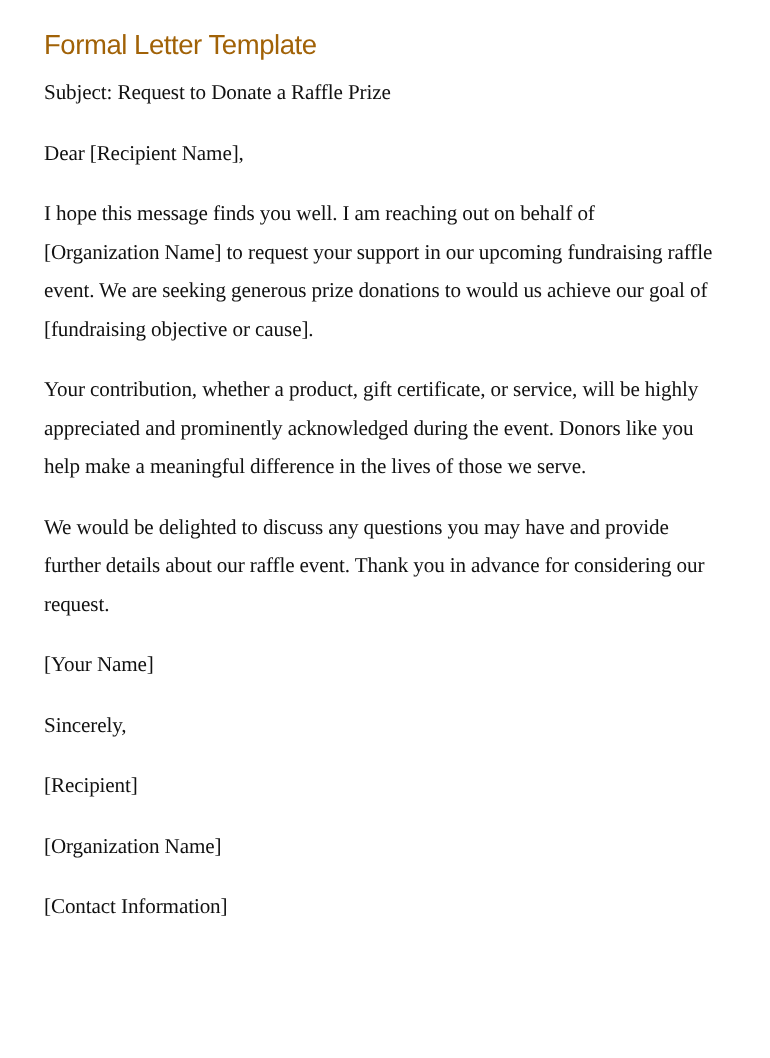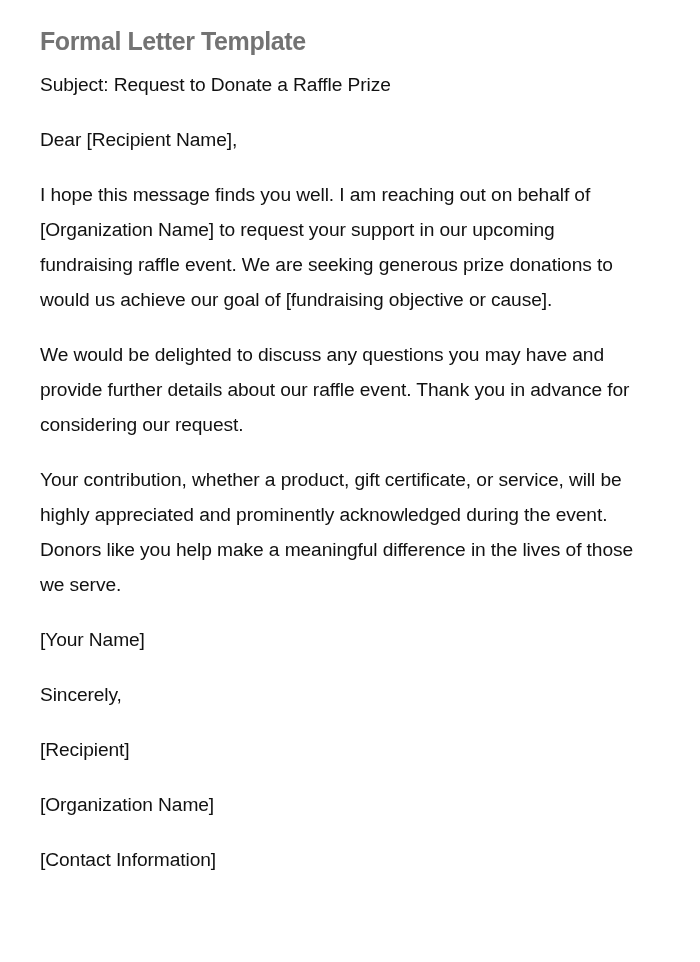--- a/index.html
+++ b/index.html
@@ -15,45 +15,46 @@
       color: #111111;
     }
     .page {
       position: relative;
       padding: 22px 40px 0 40px;
       box-sizing: border-box;
       width: 700px;
     }
     .title {
       font-family: "Liberation Sans", sans-serif;
-      font-weight: bold;
+      font-weight: normal;
       font-size: 25px;
       letter-spacing: -0.4px;
       line-height: 38px;
       margin: 0 0 7px 0;
-      color: #737373;
+      color: #a16207;
     }
     .para {
       font-size: 19.2px;
       line-height: 35px;
       margin: 0 0 20px 0;
       letter-spacing: -0.1px;
+      font-family: Liberation Serif, serif;
     }
     .para.wrap {
       width: 610px;
     }
   </style>
 </head>
 <body>
 
 <div class="page">
   <h1 class="title">Formal Letter Template</h1>
   <p class="para">Subject: Request to Donate a Raffle Prize</p>
   <p class="para">Dear [Recipient Name],</p>
   <p class="para wrap">I hope this message finds you well. I am reaching out on behalf of [Organization Name] to request your support in our upcoming fundraising raffle event. We are seeking generous prize donations to would us achieve our goal of [fundraising objective or cause].</p>
+  <p class="para wrap">Your contribution, whether a product, gift certificate, or service, will be highly appreciated and prominently acknowledged during the event. Donors like you help make a meaningful difference in the lives of those we serve.</p>
   <p class="para wrap">We would be delighted to discuss any questions you may have and provide further details about our raffle event. Thank you in advance for considering our request.</p>
-  <p class="para wrap">Your contribution, whether a product, gift certificate, or service, will be highly appreciated and prominently acknowledged during the event. Donors like you help make a meaningful difference in the lives of those we serve.</p>
   <p class="para">[Your Name]</p>
   <p class="para">Sincerely,</p>
   <p class="para">[Recipient]</p>
   <p class="para">[Organization Name]</p>
   <p class="para">[Contact Information]</p>
 </div>
 
 </body></html>

